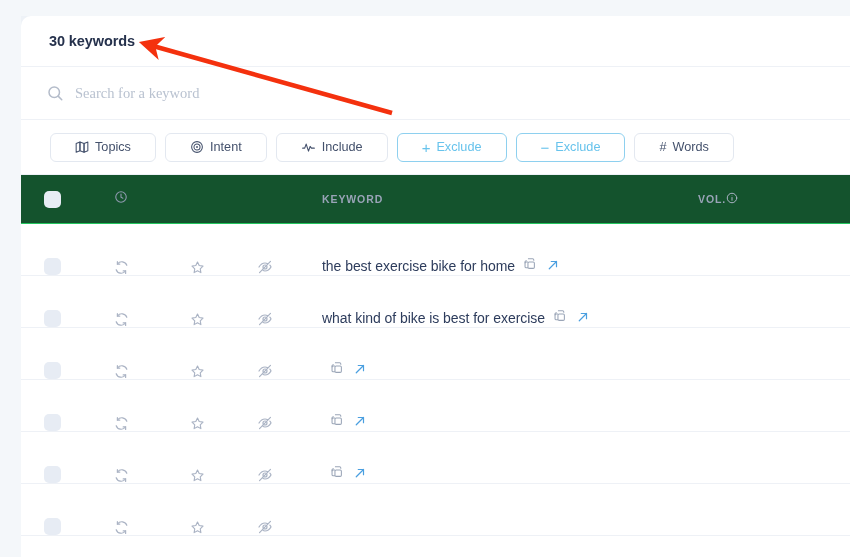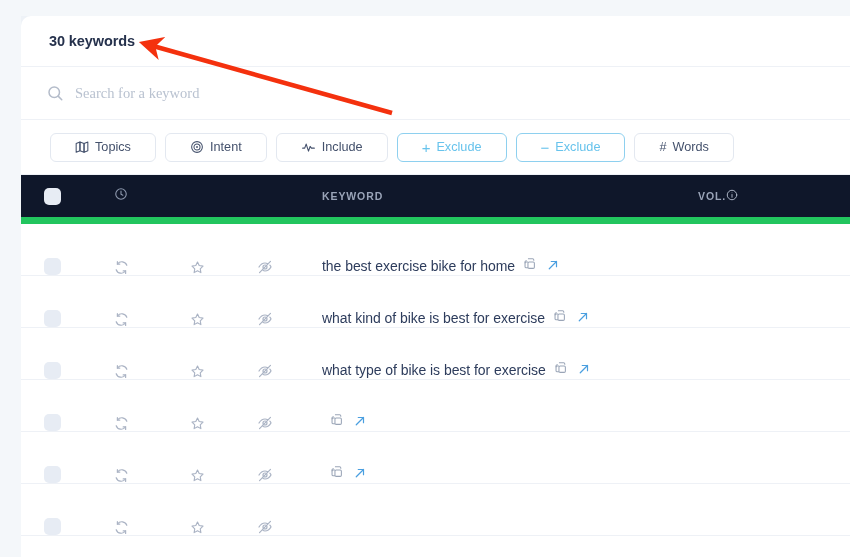--- a/index.html
+++ b/index.html
@@ -79,22 +79,22 @@
   .chip.accent {
     border-color: #8ed0ef; color: #67c3ec;
   }
   .chip.accent .chip-sign { font-size: 15px; line-height: 1; color: #67c3ec; }
   .chip .hash { color: #44516c; font-weight: 500; }
 
   
   .thead {
     display: flex; align-items: center;
     height: 49px;
-    background: #0f172a;
-    border-bottom: 7px solid #22c55e;
+    background: #14532d;
+    border-bottom: 1px solid #22c55e;
   }
   .trow {
     display: flex; align-items: flex-end;
     height: 52px;
     border-bottom: 1px solid #eef1f6;
     background: #fff;
   }
   .c-check { width: 57px; display: flex; justify-content: center; align-items: center; padding-left: 6px;}
   .c-upd   { width: 86px; display: flex; justify-content: center; align-items: center; }
   .c-star  { width: 67px; display: flex; justify-content: center; align-items: center; }
@@ -354,21 +354,20 @@
             <span class="icon-btn">
               <svg width="16" height="16" viewBox="0 0 24 24" fill="none" stroke="currentColor" stroke-width="1.8" stroke-linecap="round">
                 <path d="M3 12s3.6-6 9-6c1.5 0 2.9.46 4.1 1.15"></path>
                 <path d="M19.3 9.2c1.1 1.2 1.7 2.3 1.7 2.8 0 0-3.6 6-9 6-1.1 0-2.1-.25-3-.66"></path>
                 <circle cx="12" cy="12" r="3"></circle>
                 <line x1="3.8" y1="20.4" x2="20.2" y2="3.6"></line>
               </svg>
             </span>
           </div>
           <div class="c-kw">
-            <span class="kw-text">what type of bike is best for exercise</span>
             <span class="kw-copy"><svg width="14" height="14" viewBox="0 0 24 24" fill="none" stroke="currentColor" stroke-width="1.8" stroke-linejoin="round">
                 <path d="M8.5 3h8a2 2 0 0 1 2 2v1.5"></path>
                 <path d="M6.5 6.5h-1a2 2 0 0 0-2 2v2"></path>
                 <rect x="8.5" y="8.5" width="11" height="11" rx="2"></rect>
                 <path d="M8.5 8.5H5.5a2 2 0 0 0-2 2v6a2 2 0 0 0 2 2h3"></path>
               </svg></span>
             <span class="kw-ext"><svg width="12" height="12" viewBox="0 0 24 24" fill="none" stroke="currentColor" stroke-width="2.4" stroke-linecap="round" stroke-linejoin="round">
                 <line x1="4.5" y1="19.5" x2="19" y2="5"></line>
                 <polyline points="8.5,5 19,5 19,15.5"></polyline>
               </svg></span>

